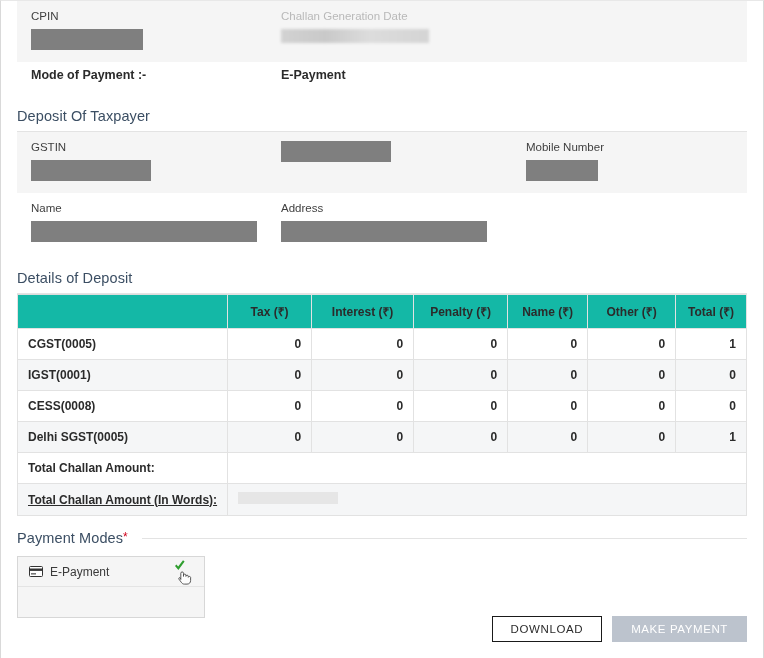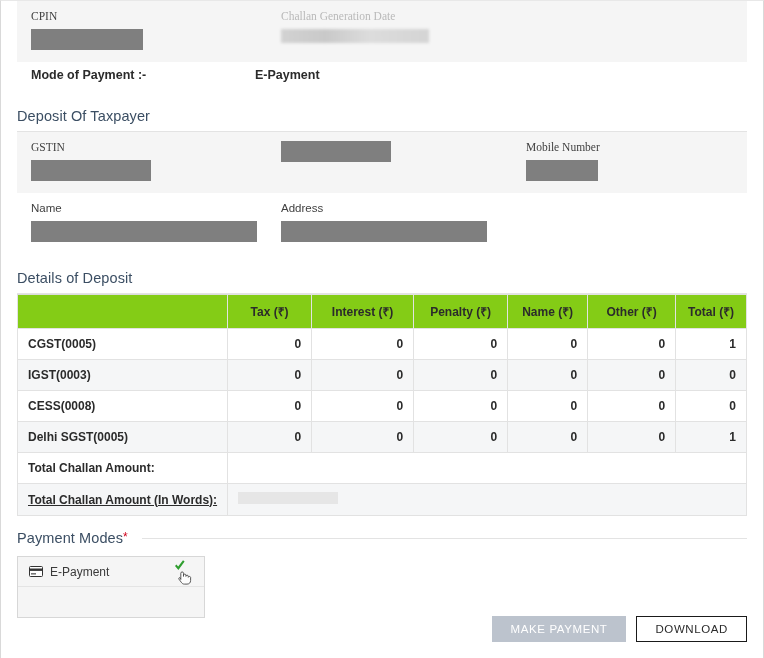--- a/index.html
+++ b/index.html
@@ -28,21 +28,21 @@
     padding-top: 14px;
     padding-bottom: 7px;
     letter-spacing: .1px;
   }
   .section-title.with-rule {
     border-bottom: 1px solid #e3e3e3;
   }
   .req-star { color: #d0021b; font-size: 12px; vertical-align: top; }
 
   
-  .panel-grey { background: #f5f5f5; font-family: Liberation Serif, serif; }
+  .panel-grey { background: #f5f5f5; }
   .panel-white { background: #ffffff; }
   .fieldrow {
     display: flex;
     padding: 9px 0 12px 0;
   }
   .field { padding-left: 14px; }
   .flabel {
     font-size: 11.5px;
     color: #3f3f3f;
     margin-bottom: 7px;
@@ -61,39 +61,39 @@
   }
 
   
   .mop {
     display: flex;
     padding: 6px 0 12px 14px;
     font-size: 12.5px;
     font-weight: bold;
     color: #2b2b2b;
   }
-  .mop .k { width: 224px; }
+  .mop .k { width: 250px; }
 
   
   table.deposit {
     width: 100%;
     border-collapse: collapse;
     font-size: 12px;
     border: 1px solid #dcdcdc;
   }
   table.deposit th, table.deposit td {
     border: 1px solid #e2e2e2;
     padding: 8px 10px;
     height: 27px;
   }
   table.deposit thead th {
     font-weight: bold;
     color: #2b2b2b;
     text-align: center;
-    background: #84cc16;
+    background: #14b8a6;
   }
   table.deposit thead th.blank { border-top-color: #dcdcdc; }
   table.deposit td.rowhead {
     font-weight: bold;
     color: #2b2b2b;
     text-align: left;
     white-space: nowrap;
   }
   table.deposit td.num {
     text-align: right;
@@ -249,21 +249,21 @@
         <tr>
           <td class="rowhead">CGST(0005)</td>
           <td class="num">0</td>
           <td class="num">0</td>
           <td class="num">0</td>
           <td class="num">0</td>
           <td class="num">0</td>
           <td class="num">1</td>
         </tr>
         <tr class="alt">
-          <td class="rowhead">IGST(0003)</td>
+          <td class="rowhead">IGST(0001)</td>
           <td class="num">0</td>
           <td class="num">0</td>
           <td class="num">0</td>
           <td class="num">0</td>
           <td class="num">0</td>
           <td class="num">0</td>
         </tr>
         <tr>
           <td class="rowhead">CESS(0008)</td>
           <td class="num">0</td>
@@ -326,17 +326,17 @@
 
       <div class="pm-item">
         
         
       </div>
 
     </div>
   </div>
 
   <div class="btn-area">
+    <button class="btn btn-outline">DOWNLOAD</button>
     <button class="btn btn-disabled">MAKE PAYMENT</button>
-    <button class="btn btn-outline">DOWNLOAD</button>
   </div>
 
 </div>
 
 </body></html>

